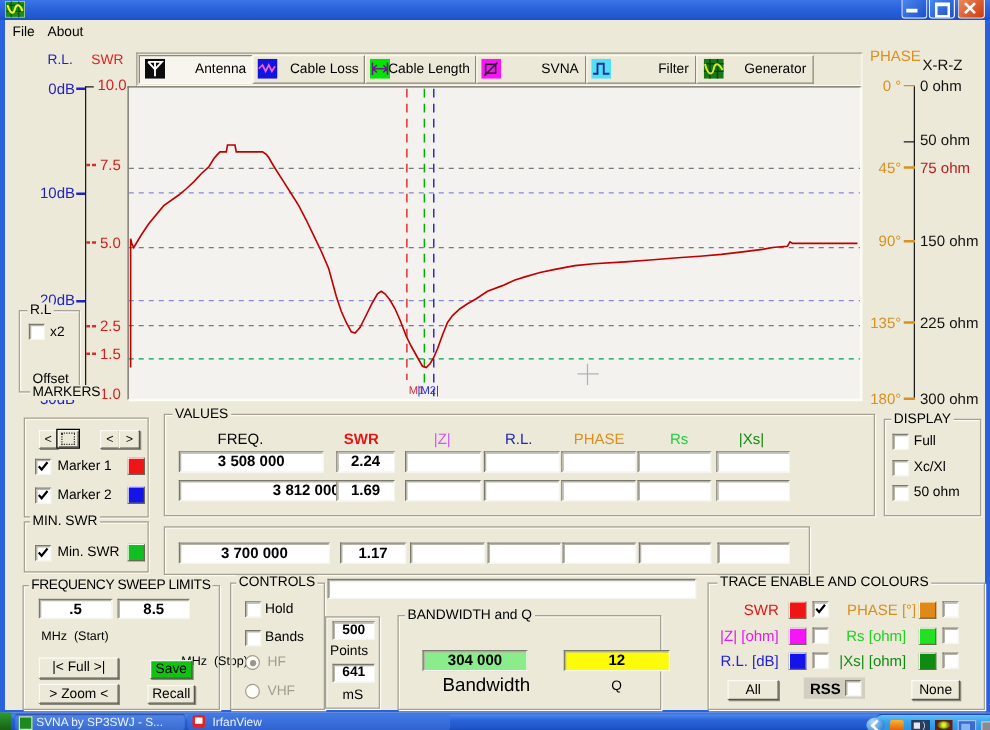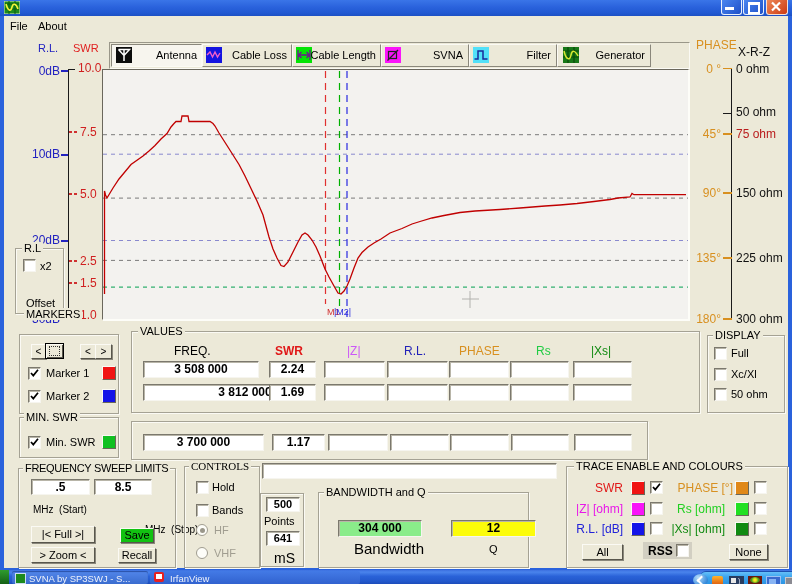--- a/index.html
+++ b/index.html
@@ -268,37 +268,37 @@
 <div class="inp" style="left:31px;top:479px;width:57px;height:14px;">.5</div>
 <div class="inp" style="left:94px;top:479px;width:56px;height:14px;">8.5</div>
 <div class="abs" style="left:33px;top:504px;font-size:10px;">MHz&nbsp; (Start)</div>
 <div class="abs" style="left:102px;top:524px;font-size:10px;margin-left:43px;">MHz&nbsp; (Stop)</div>
 <div class="btn" style="left:31px;top:526px;width:62px;height:15px;line-height:15px;">|&lt; Full &gt;|</div>
 <div class="btn" style="left:120px;top:528px;width:32px;height:13px;line-height:13px;background:#12c212;">Save</div>
 <div class="btn" style="left:31px;top:547px;width:62px;height:14px;line-height:14px;">&gt; Zoom &lt;</div>
 <div class="btn" style="left:118px;top:548px;width:36px;height:13px;line-height:13px;">Recall</div>
 
 <div class="gb" style="left:184px;top:466px;width:74px;height:100px;"></div>
-<div class="gbl" style="left:189px;top:460px;font-family:Liberation Serif, serif;">CONTROLS</div>
+<div class="gbl" style="left:189px;top:460px;">CONTROLS</div>
 <div class="cb" style="left:196px;top:481px;"></div>
 <div class="abs" style="left:212px;top:481px;font-size:11px;">Hold</div>
 <div class="cb" style="left:196px;top:504px;"></div>
 <div class="abs" style="left:212px;top:504px;font-size:11px;">Bands</div>
 <div class="radio" style="left:196px;top:524px;">
     <div class="abs" style="left:3px;top:3px;width:5px;height:5px;border-radius:50%;background:#9a978a;"></div>
   </div>
 <div class="abs" style="left:214px;top:524px;font-size:11px;color:#a09d90;">HF</div>
 <div class="radio" style="left:196px;top:547px;"></div>
 <div class="abs" style="left:214px;top:547px;font-size:11px;color:#a09d90;">VHF</div>
 
 <div class="gb" style="left:260px;top:493px;width:42px;height:72px;"></div>
 <div class="inp" style="left:266px;top:497px;width:32px;height:13px;font-size:11px;">500</div>
 <div class="abs" style="left:264px;top:515px;font-size:11px;">Points</div>
 <div class="inp" style="left:266px;top:531px;width:32px;height:13px;font-size:11px;">641</div>
-<div class="abs" style="left:274px;top:550px;font-size:14px;">mS</div>
+<div class="abs" style="left:274px;top:550px;font-size:11px;">mS</div>
 
 <div class="inp" style="left:262px;top:463px;width:293px;height:14px;"></div>
 
 <div class="gb" style="left:318px;top:492px;width:209px;height:74px;"></div>
 <div class="gbl" style="left:324px;top:486px;">BANDWIDTH and Q</div>
 <div class="inp" style="left:338px;top:520px;width:82px;height:15px;background:#8aec8a;">304 000</div>
 <div class="abs" style="left:354px;top:540px;font-size:15px;">Bandwidth</div>
 <div class="inp" style="left:451px;top:520px;width:83px;height:15px;background:#fcfc0a;">12</div>
 <div class="abs" style="left:489px;top:543px;font-size:11px;">Q</div>
 

